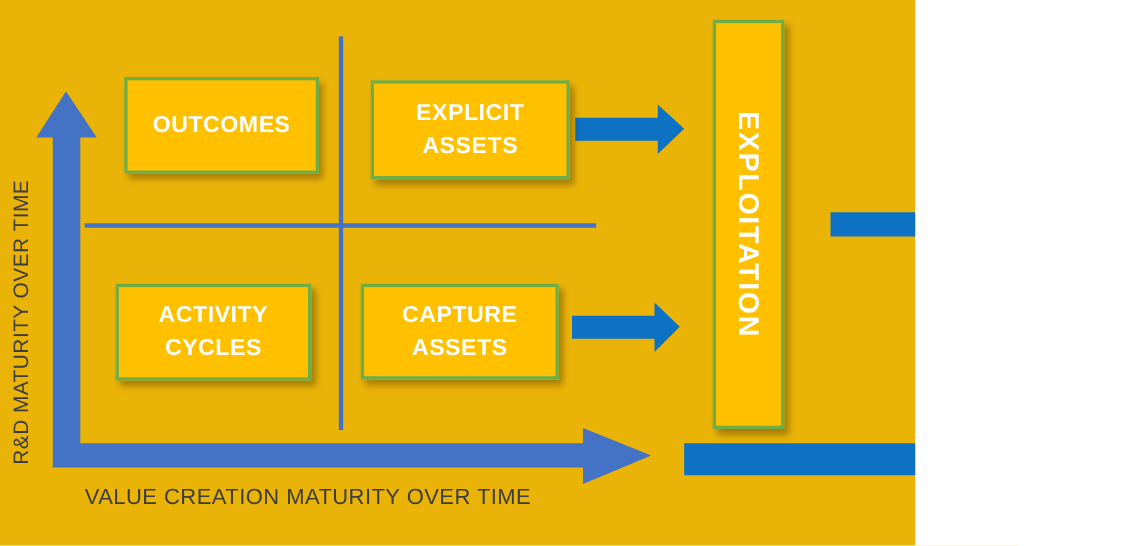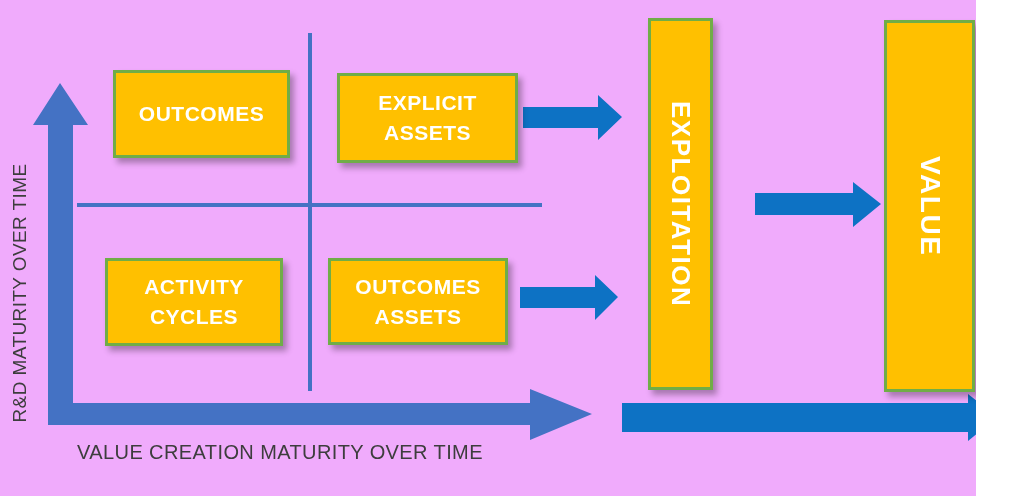--- a/index.html
+++ b/index.html
@@ -1,20 +1,20 @@
 <!DOCTYPE html>
 <html><head>
 <meta charset="utf-8">
 <style>
   html, body { margin: 0; padding: 0; background: #ffffff; }
   .stage {
     position: relative;
-    width: 976px;
+    width: 832px;
     height: 496px;
-    background: #f0abfc;
+    background: #eab308;
     overflow: hidden;
     font-family: "Liberation Sans", sans-serif;
   }
   .layer-svg {
     position: absolute;
     left: 0; top: 0;
     width: 1024px; height: 496px;
   }
   
   .gold-box {
@@ -103,21 +103,21 @@
   <div class="gold-box q-outcomes">
     <span>OUTCOMES</span>
   </div>
   <div class="gold-box q-explicit">
     <span>EXPLICIT ASSETS</span>
   </div>
   <div class="gold-box q-activity">
     <span>ACTIVITY CYCLES</span>
   </div>
   <div class="gold-box q-implicit">
-    <span>OUTCOMES ASSETS</span>
+    <span>CAPTURE ASSETS</span>
   </div>
 
   <div class="tall-box t-exploitation">
     <span class="vtext">EXPLOITATION</span>
   </div>
   <div class="tall-box t-value">
     <span class="vtext">VALUE</span>
   </div>
 
   <div class="axis-label lbl-y">R&amp;D MATURITY OVER TIME</div>

